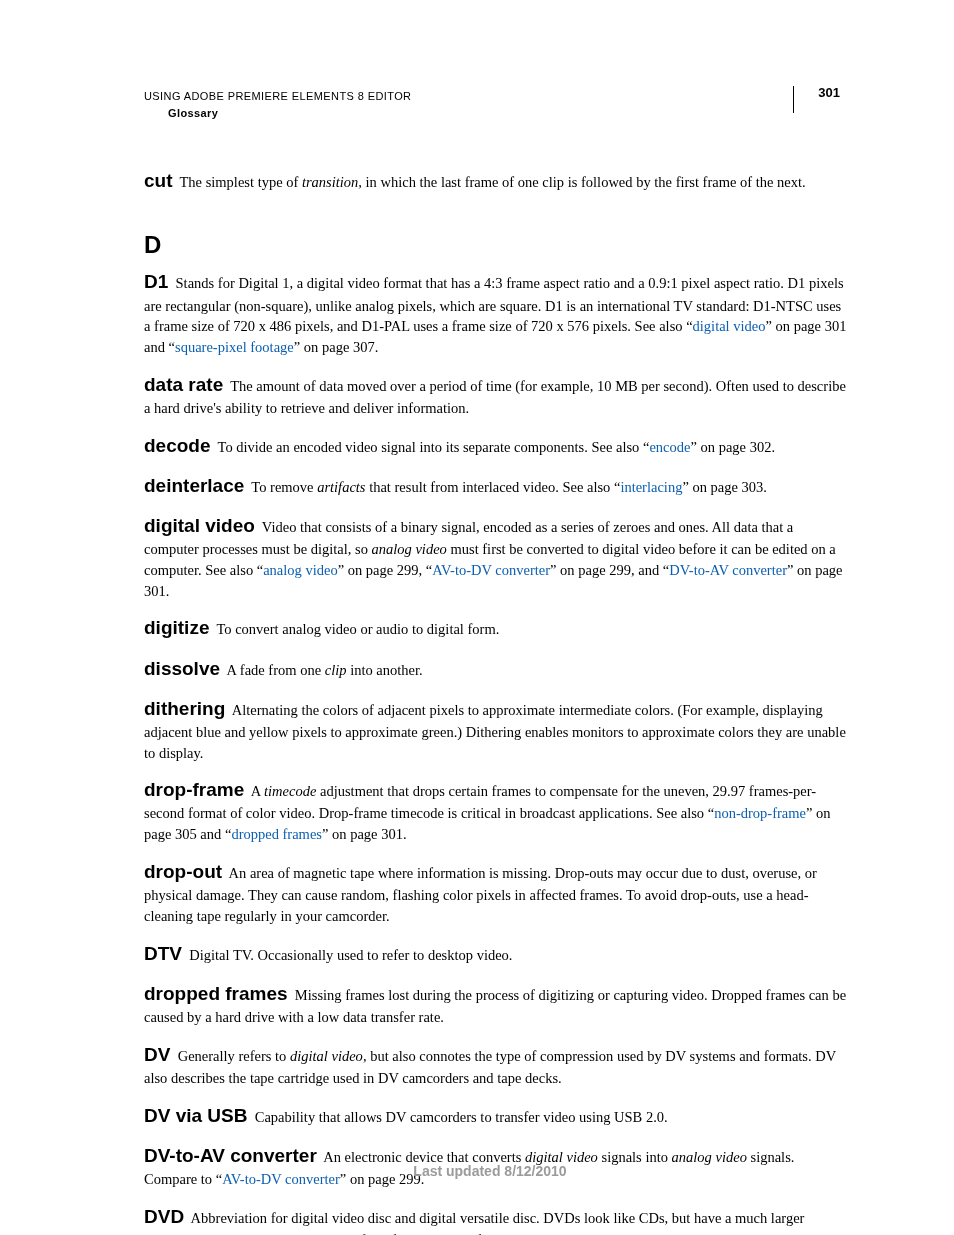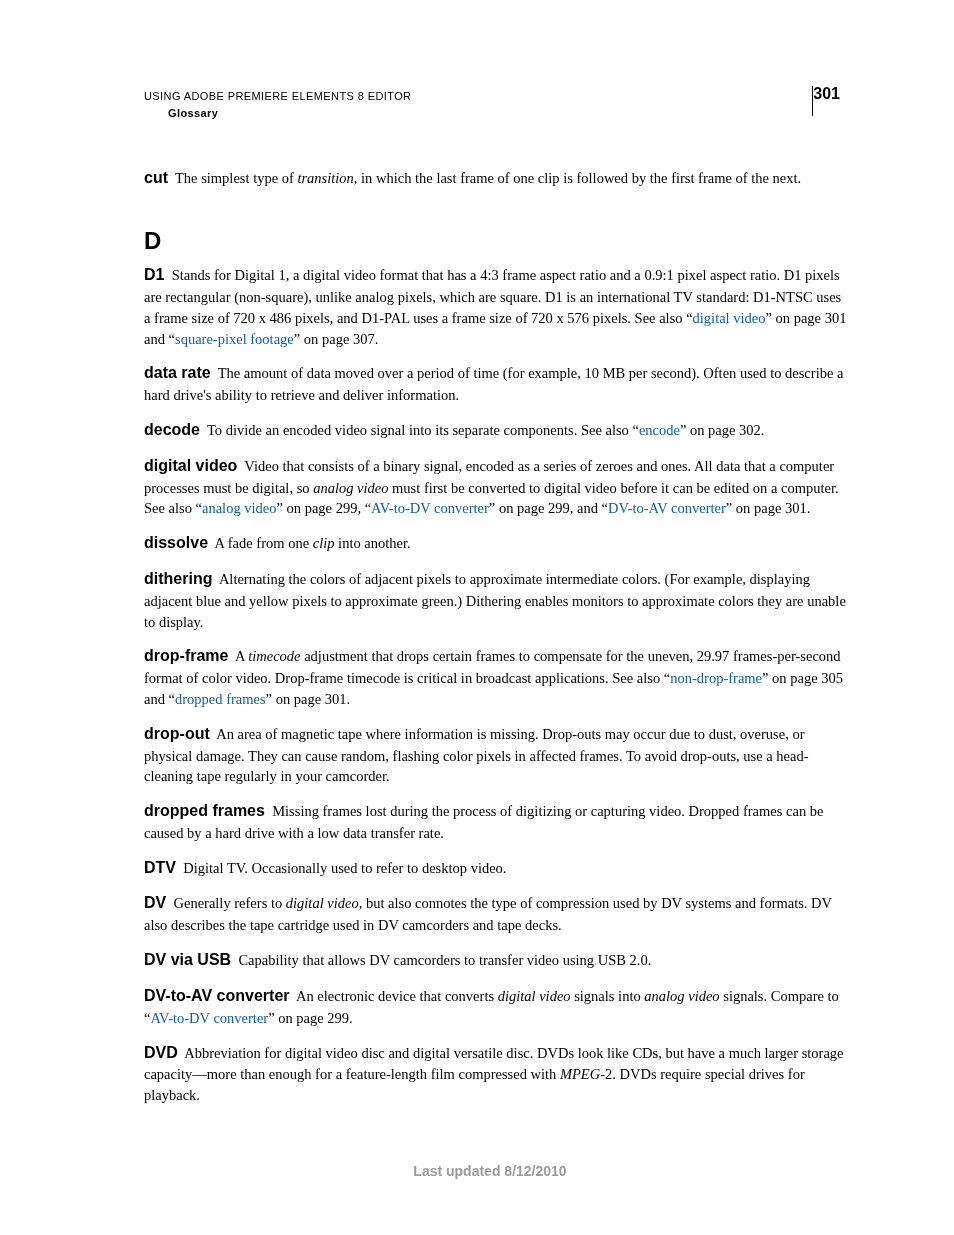--- a/index.html
+++ b/index.html
@@ -32,40 +32,40 @@
     color: #000;
   }
   .header-section {
     font-weight: 700;
     color: #000;
     margin-left: 24px;
   }
   .page-num-box {
     font-family: "Myriad Pro", Arial, Helvetica, sans-serif;
     font-weight: 700;
-    font-size: 16px;
-    padding: 0 8px 14px 0;
+    font-size: 13px;
+    padding: 0 8px 14px 24px;
     border-left: 1.5px solid #000;
     line-height: 1;
     position: relative;
     top: -2px;
   }
   .content {
     font-size: 14.5px;
     line-height: 1.43;
     color: #000;
   }
   .entry {
     margin: 0 0 13px 0;
     text-align: left;
   }
   .term {
     font-family: "Myriad Pro", Arial, Helvetica, sans-serif;
     font-weight: 700;
-    font-size: 16px;
+    font-size: 19px;
   }
   .section-letter {
     font-family: "Myriad Pro", Arial, Helvetica, sans-serif;
     font-weight: 700;
     font-size: 24px;
     margin: 34px 0 6px 0;
   }
   .ital { font-style: italic; text-align: right; }
   a.xref {
     color: #0b5fb0;
@@ -113,26 +113,34 @@
     <p class="entry">
       <span class="term">data rate</span>&nbsp;
       <span>The amount of data moved over a period of time (for example, 10 MB per second). Often used to describe a hard drive's ability to retrieve and deliver information.</span>
     </p>
 
     <p class="entry">
       <span class="term">decode</span>&nbsp;
       <span>To divide an encoded video signal into its separate components. See also “</span><a href="#" class="xref">encode</a><span>” on page 302.</span>
     </p>
 
+    <p class="entry">
+      <span class="term">deinterlace</span>&nbsp;
+      <span>To remove </span><span class="ital">artifacts</span><span> that result from interlaced video. See also “</span><a href="#" class="xref">interlacing</a><span>” on page 303.</span>
+    </p>
 
     <p class="entry">
       <span class="term">digital video</span>&nbsp;
       <span>Video that consists of a binary signal, encoded as a series of zeroes and ones. All data that a computer processes must be digital, so </span><span class="ital">analog video</span><span> must first be converted to digital video before it can be edited on a computer. See also “</span><a href="#" class="xref">analog video</a><span>” on page 299, “</span><a href="#" class="xref">AV-to-DV converter</a><span>” on page 299, and “</span><a href="#" class="xref">DV-to-AV converter</a><span>” on page 301.</span>
     </p>
 
+    <p class="entry">
+      <span class="term">digitize</span>&nbsp;
+      <span>To convert analog video or audio to digital form.</span>
+    </p>
 
     <p class="entry">
       <span class="term">dissolve</span>&nbsp;
       <span>A fade from one </span><span class="ital">clip</span><span> into another.</span>
     </p>
 
     <p class="entry">
       <span class="term">dithering</span>&nbsp;
       <span>Alternating the colors of adjacent pixels to approximate intermediate colors. (For example, displaying adjacent blue and yellow pixels to approximate green.) Dithering enables monitors to approximate colors they are unable to display.</span>
     </p>
@@ -142,27 +150,27 @@
       <span class="term">drop-frame</span>&nbsp;
       <span>A </span><span class="ital">timecode</span><span> adjustment that drops certain frames to compensate for the uneven, 29.97 frames-per-second format of color video. Drop-frame timecode is critical in broadcast applications. See also “</span><a href="#" class="xref">non-drop-frame</a><span>” on page 305 and “</span><a href="#" class="xref">dropped frames</a><span>” on page 301.</span>
     </p>
 
     <p class="entry">
       <span class="term">drop-out</span>&nbsp;
       <span>An area of magnetic tape where information is missing. Drop-outs may occur due to dust, overuse, or physical damage. They can cause random, flashing color pixels in affected frames. To avoid drop-outs, use a head-cleaning tape regularly in your camcorder.</span>
     </p>
 
     <p class="entry">
-      <span class="term">dropped frames</span>&nbsp;
-      <span>Missing frames lost during the process of digitizing or capturing video. Dropped frames can be caused by a hard drive with a low data transfer rate.</span>
+      <span class="term">DTV</span>&nbsp;
+      <span>Digital TV. Occasionally used to refer to desktop video.</span>
     </p>
 
     <p class="entry">
-      <span class="term">DTV</span>&nbsp;
-      <span>Digital TV. Occasionally used to refer to desktop video.</span>
+      <span class="term">dropped frames</span>&nbsp;
+      <span>Missing frames lost during the process of digitizing or capturing video. Dropped frames can be caused by a hard drive with a low data transfer rate.</span>
     </p>
 
     <p class="entry">
       <span class="term">DV</span>&nbsp;
       <span>Generally refers to </span><span class="ital">digital video</span><span>, but also connotes the type of compression used by DV systems and formats. DV also describes the tape cartridge used in DV camcorders and tape decks.</span>
     </p>
 
 
     <p class="entry">
       <span class="term">DV via USB</span>&nbsp;

